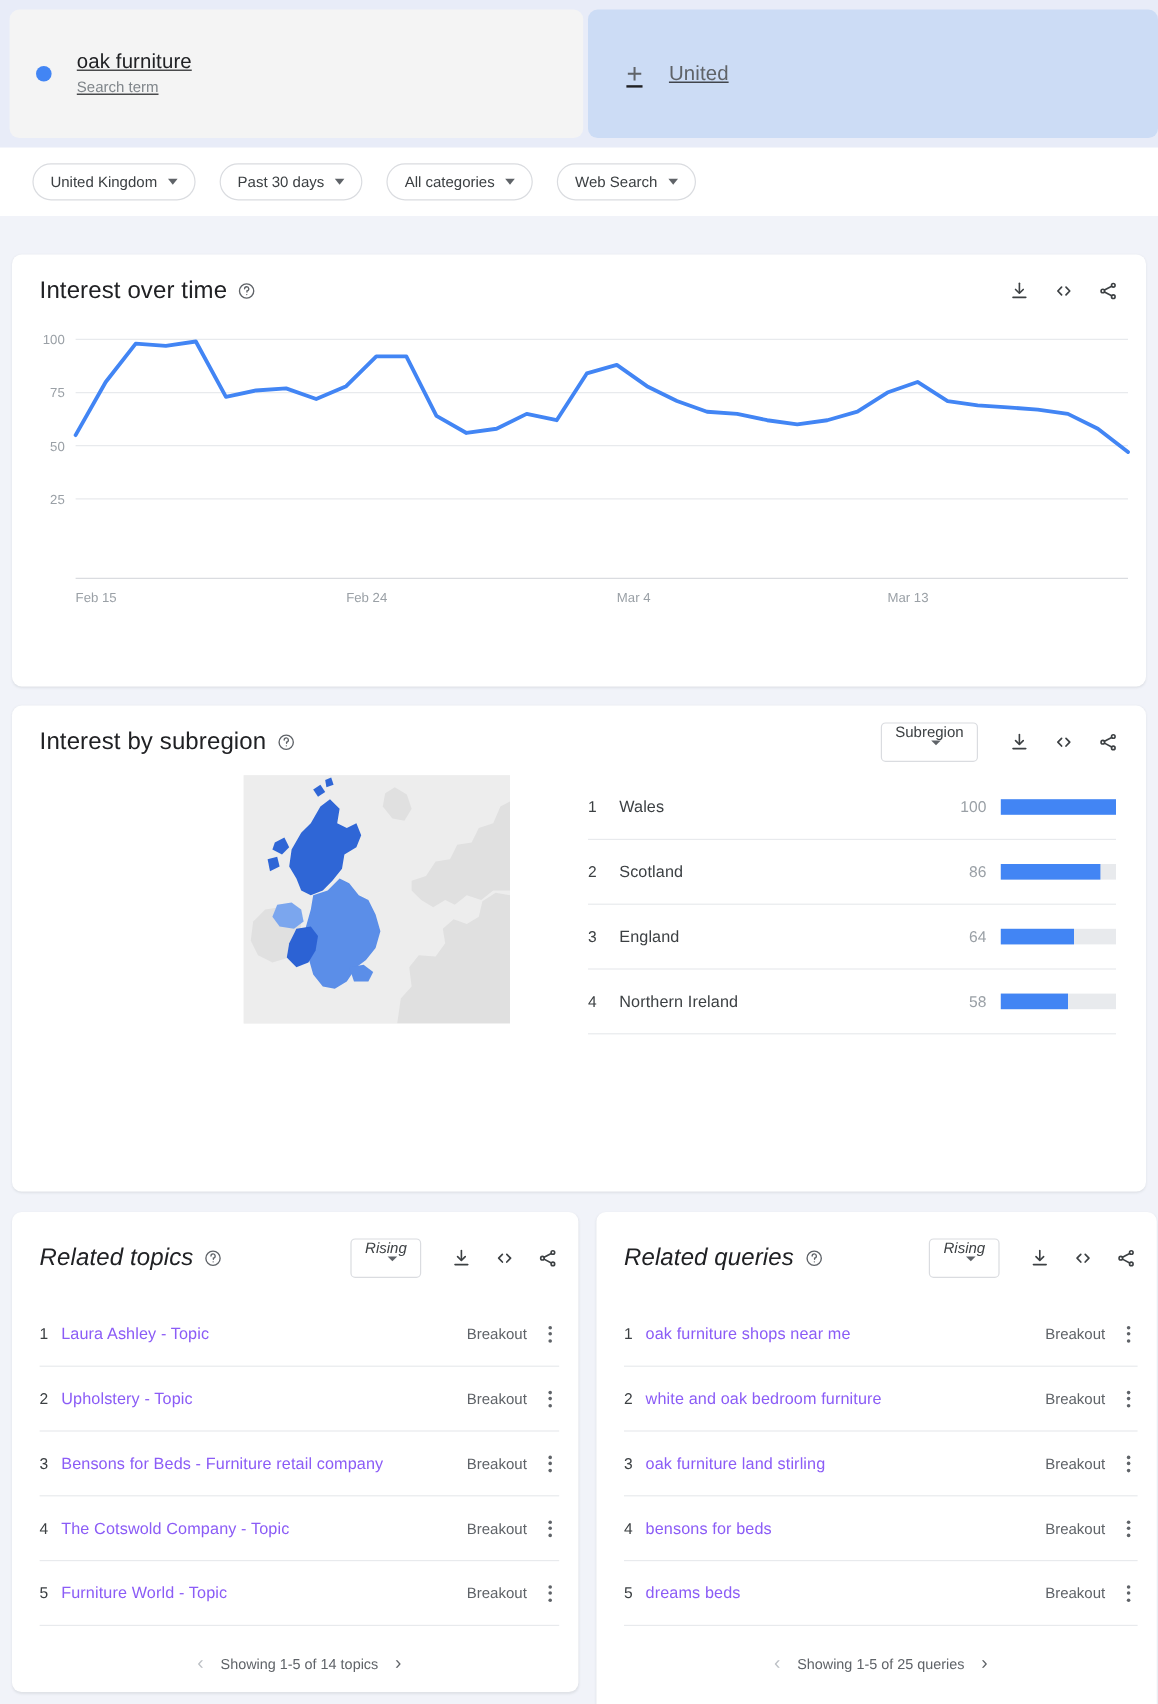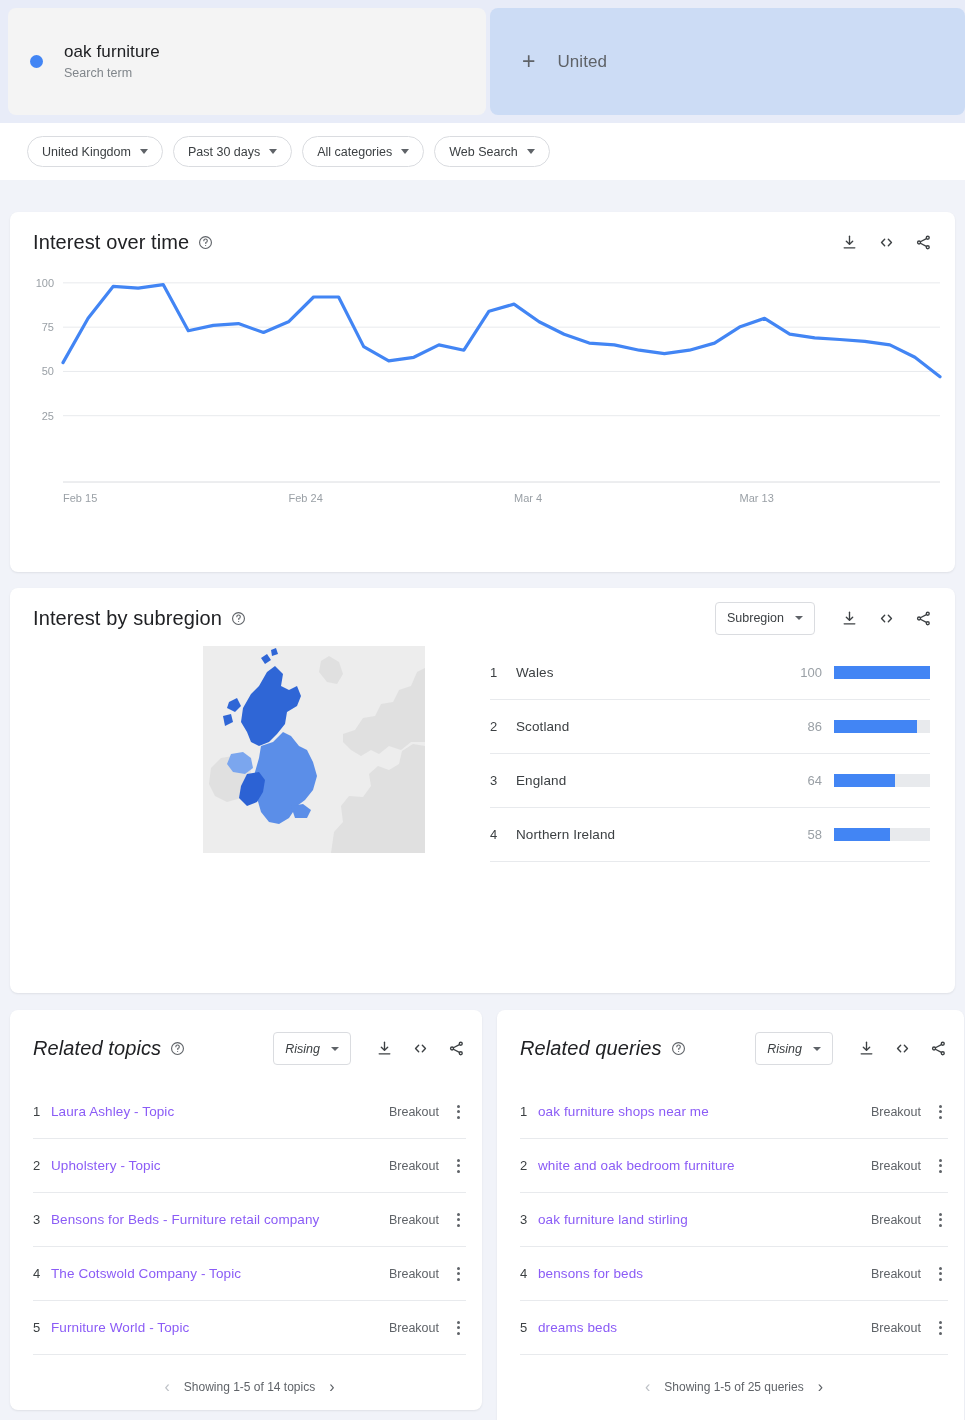--- a/index.html
+++ b/index.html
@@ -16,20 +16,21 @@
     overflow: hidden;
   }
   .page { position: relative; width: 965px; height: 1420px; }
 
   
   .termbar {
     display: flex;
     height: 123px;
     background: #e8ecf8;
     box-sizing: border-box;
+    text-decoration: underline;
   }
   .term-card {
     width: 478px;
     margin: 8px 0 8px 8px;
     background: #f4f4f4;
     border-radius: 8px;
     display: flex;
     align-items: center;
     padding-left: 22px;
     box-sizing: border-box;
@@ -61,21 +62,21 @@
   }
   .compare-label { font-size: 17px; color: #5f6368; letter-spacing: .1px; }
 
   
   .filterbar {
     height: 57px;
     background: #ffffff;
     display: flex;
     align-items: center;
     padding-left: 27px;
-    gap: 10px;
+    gap: 20px;
   }
   .chip {
     height: 29px;
     border: 1px solid #dadce0;
     border-radius: 16px;
     display: inline-flex;
     align-items: center;
     padding: 0 14px;
     font-size: 12.5px;
     color: #3c4043;
@@ -131,20 +132,21 @@
     border: 1px solid #dadce0;
     border-radius: 4px;
     display: inline-flex;
     align-items: center;
     padding: 0 11px;
     font-size: 12.5px;
     color: #3c4043;
     background: #fff;
     cursor: pointer;
     margin-right: 7px;
+    flex-direction: column;
   }
   .select-chip .caret {
     margin-left: 11px;
     width: 0; height: 0;
     border-left: 4px solid transparent;
     border-right: 4px solid transparent;
     border-top: 4.5px solid #5f6368;
   }
 
   

